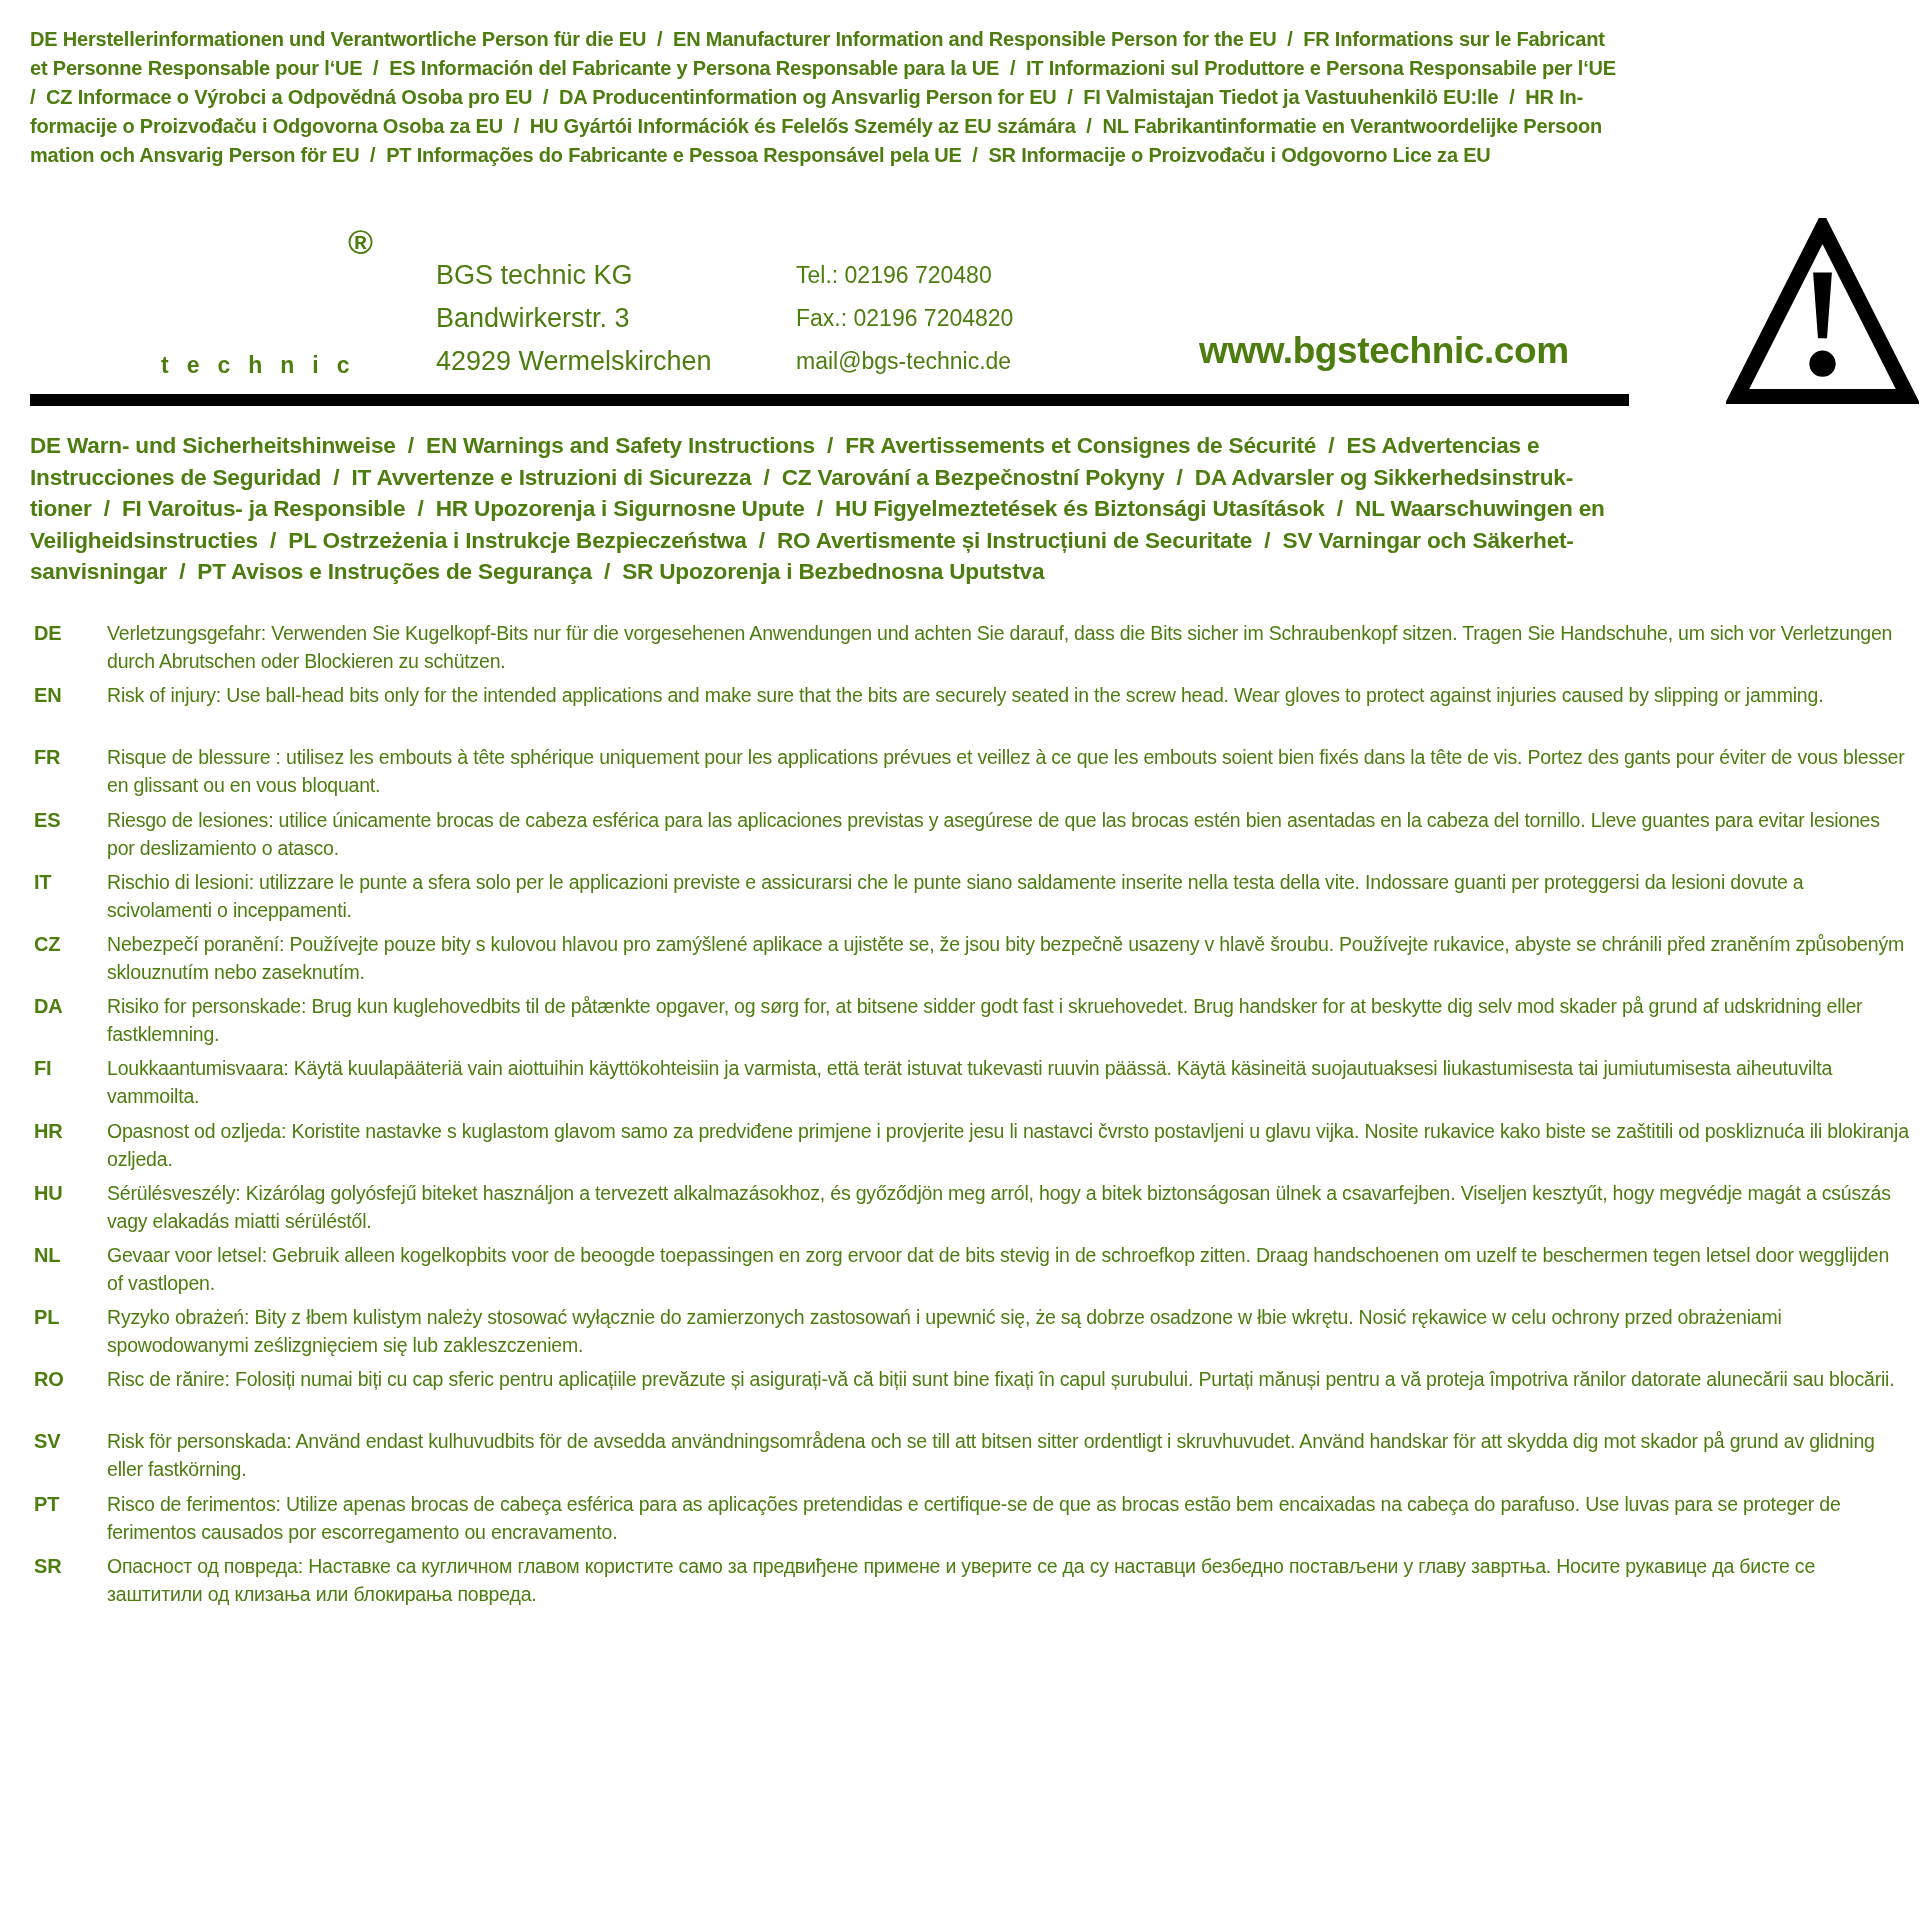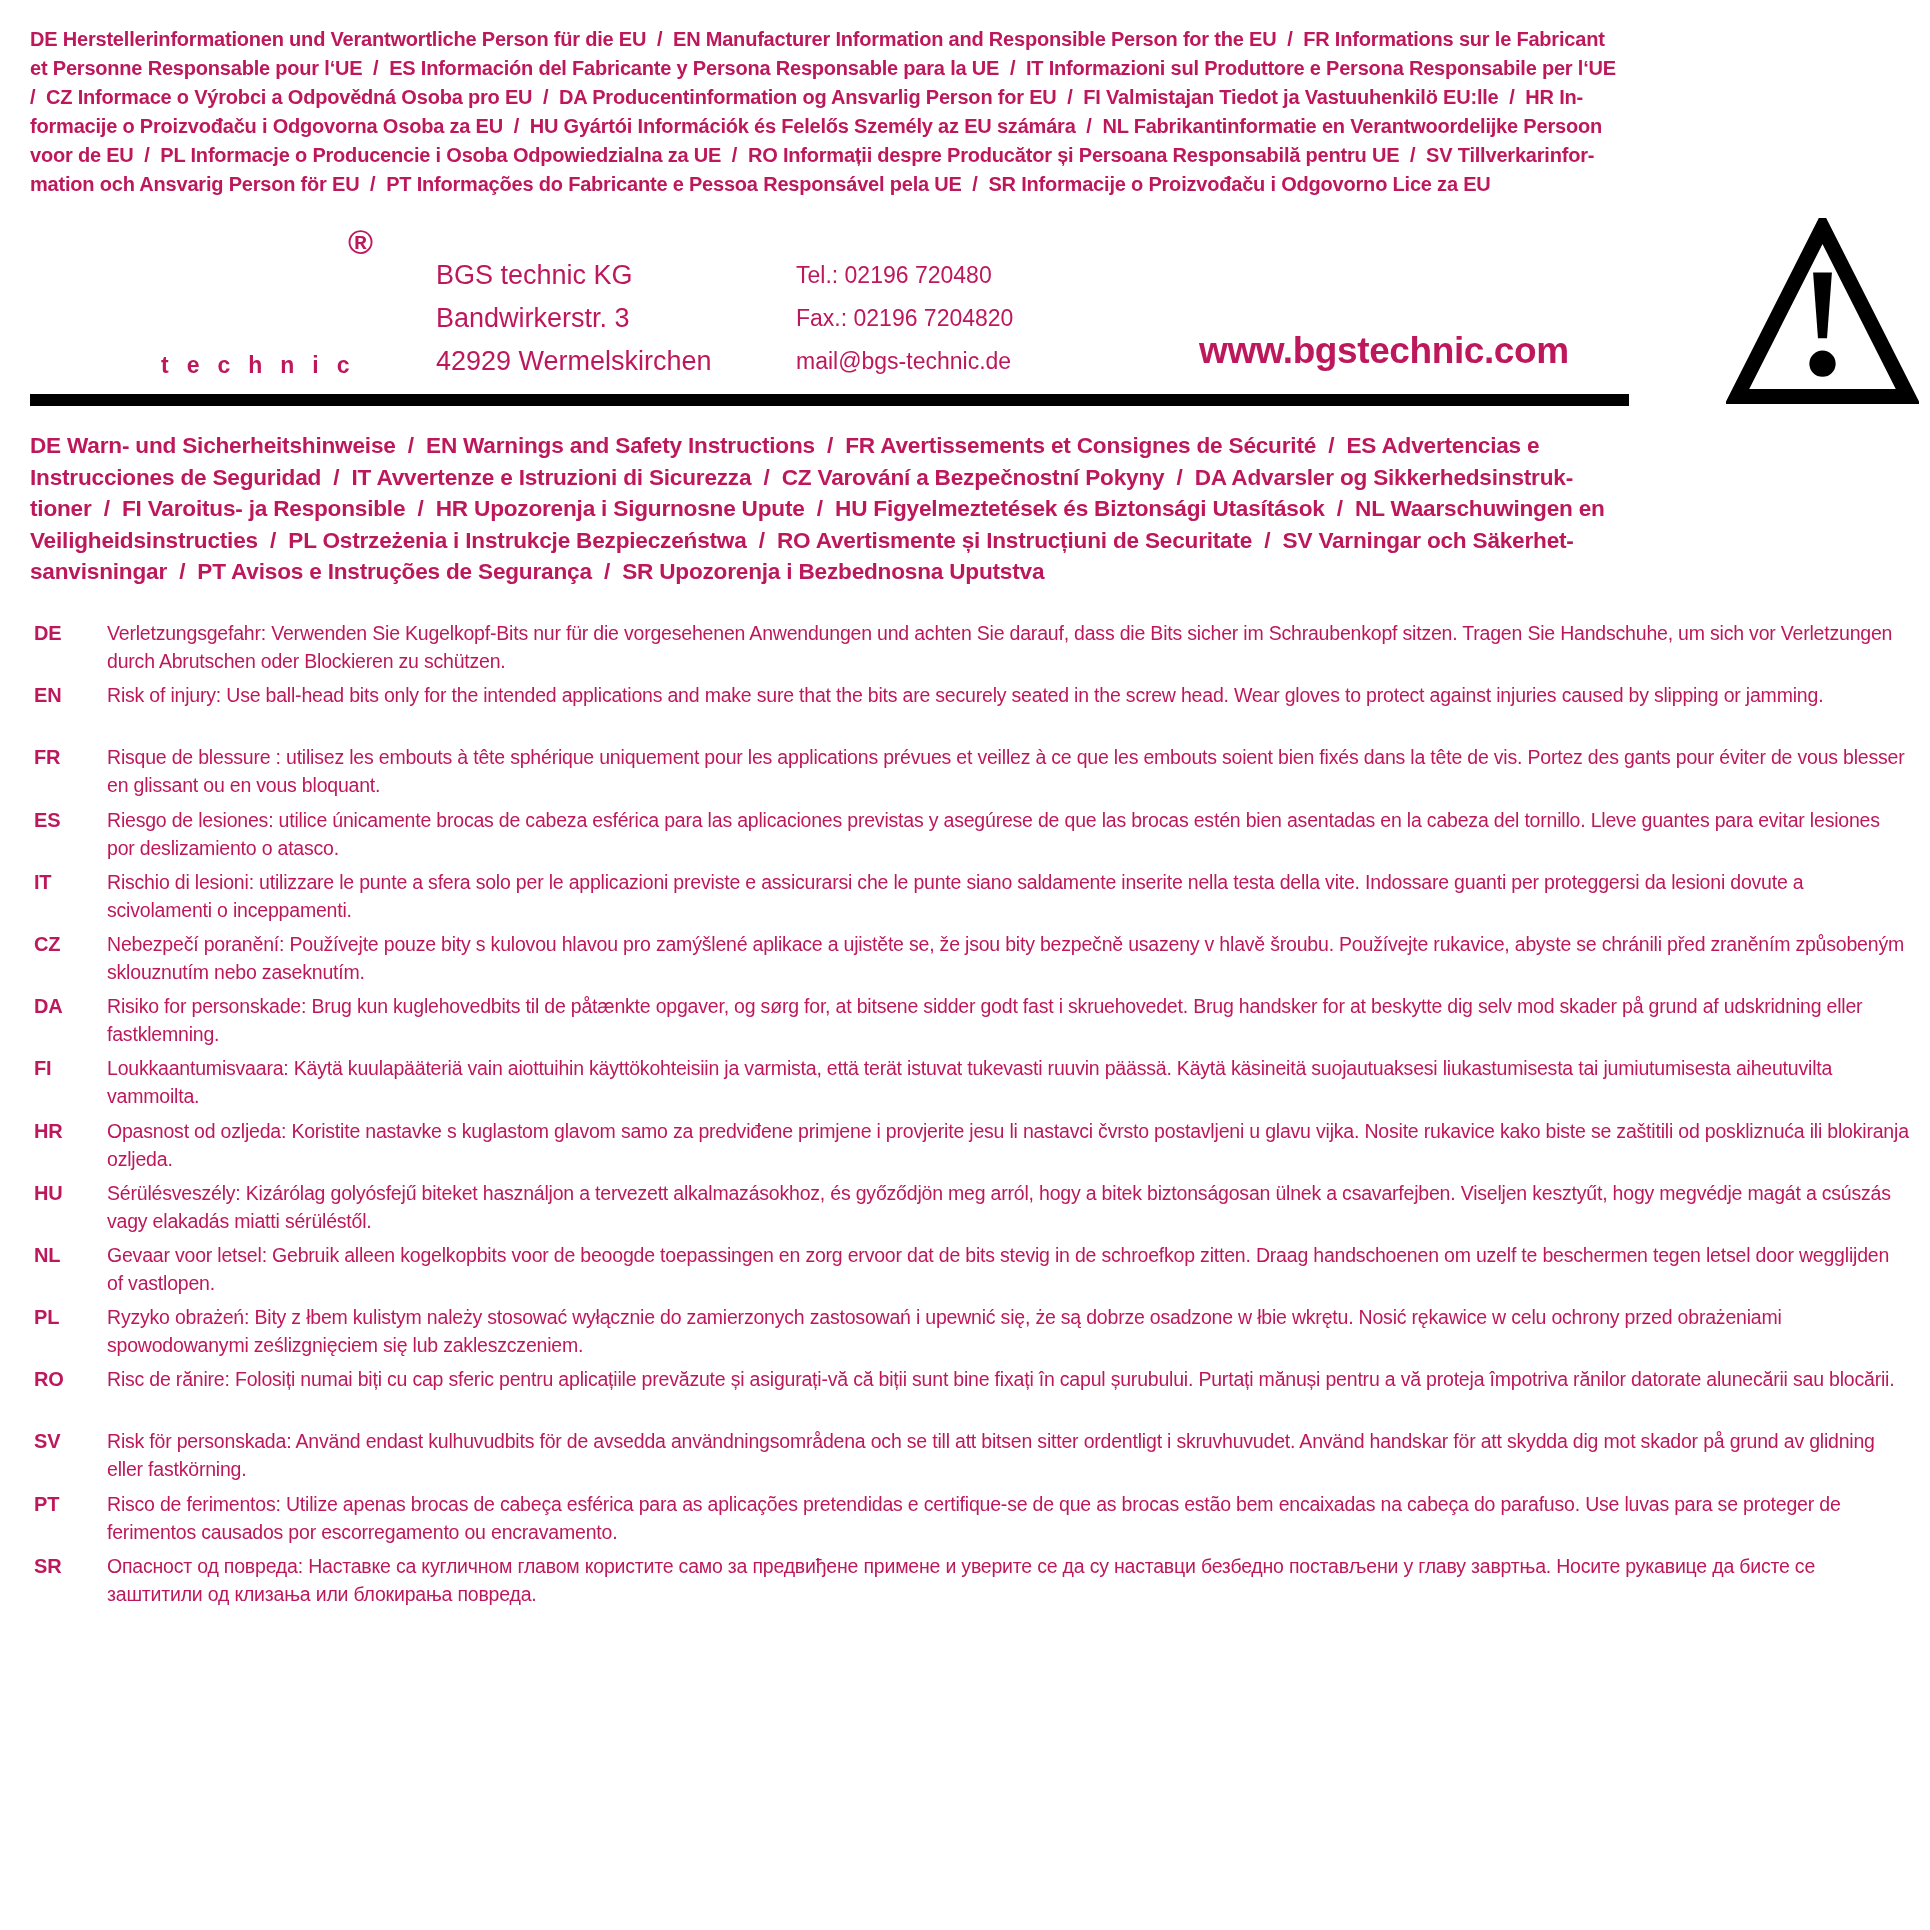--- a/index.html
+++ b/index.html
@@ -1,20 +1,20 @@
 <!DOCTYPE html>
 <html style="font-size:12.5px"><head>
 <meta charset="utf-8">
 <style>
   html,body { margin:0; padding:0; background:#ffffff; }
   .page {
     position:relative;
     width:1930px; height:1930px;
     background:#ffffff;
-    color:#be185d;
+    color:#4d7c0f;
     font-family:"Liberation Sans", sans-serif;
     overflow:hidden;
   }
   
   .top-header {
     position:absolute; left:30px; top:25px; width:1873px;
     font-weight:bold; font-size:20px; line-height:29px;
     letter-spacing:-0.2px;
   }
   .top-header .hline { white-space:pre; overflow:hidden; }
@@ -60,21 +60,20 @@
 </head>
 <body>
 
 <div class="page">
 
   <div class="top-header">
     <div class="hline">DE Herstellerinformationen und Verantwortliche Person für die EU  /  EN Manufacturer Information and Responsible Person for the EU  /  FR Informations sur le Fabricant</div>
     <div class="hline">et Personne Responsable pour l‘UE  /  ES Información del Fabricante y Persona Responsable para la UE  /  IT Informazioni sul Produttore e Persona Responsabile per l‘UE</div>
     <div class="hline">/  CZ Informace o Výrobci a Odpovědná Osoba pro EU  /  DA Producentinformation og Ansvarlig Person for EU  /  FI Valmistajan Tiedot ja Vastuuhenkilö EU:lle  /  HR In-</div>
     <div class="hline">formacije o Proizvođaču i Odgovorna Osoba za EU  /  HU Gyártói Információk és Felelős Személy az EU számára  /  NL Fabrikantinformatie en Verantwoordelijke Persoon</div>
-    <div class="hline">voor de EU  /  PL Informacje o Producencie i Osoba Odpowiedzialna za UE  /  RO Informații despre Producător și Persoana Responsabilă pentru UE  /  SV Tillverkarinfor-</div>
     <div class="hline">mation och Ansvarig Person för EU  /  PT Informações do Fabricante e Pessoa Responsável pela UE  /  SR Informacije o Proizvođaču i Odgovorno Lice za EU</div>
   </div>
 
   <div class="logo">
     <span class="logo-reg">®</span>
     <div class="logo-sub">technic</div>
   </div>
 
   <div class="addr-col">
     <div>BGS technic KG</div>

